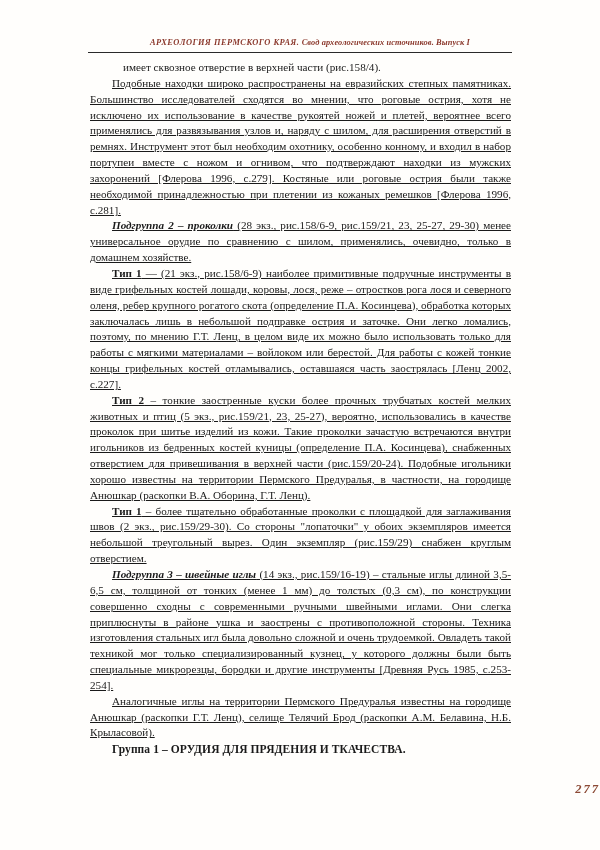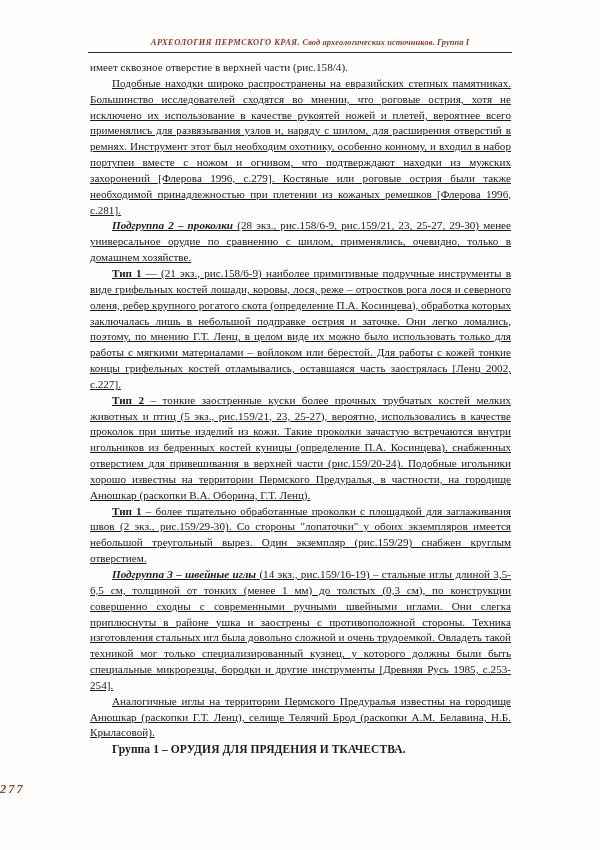--- a/index.html
+++ b/index.html
@@ -58,21 +58,21 @@
   }
   p {
     margin: 0;
     font-size: 11.15px;
     line-height: 15.85px;
     text-align: justify;
     text-justify: inter-word;
     hyphens: manual;
   }
   p.ind { text-indent: 22px; text-decoration: underline; }
-  p.noind { text-indent: 0; }
+  p.noind { text-indent: 0; margin-left: 33px; }
 
   b.bi {
     font-weight: 700;
     font-style: italic;
   }
   b.bd {
     font-weight: 700;
     font-style: normal;
   }
   .grouphead {
@@ -84,36 +84,36 @@
     text-indent: 22px;
     letter-spacing: 0.1px;
   }
 
   
   .folio {
     position: absolute;
     top: 782px;
     left: 0;
     width: 600px;
-    text-align: left;
+    text-align: right;
     font-size: 12.5px;
     font-style: italic;
     font-weight: 700;
     letter-spacing: 2px;
     color: #8c4a36;
   }
 </style>
 </head>
 <body>
 
 <div class="page">
 
   <div class="runhead">
     <span class="rh-caps">АРХЕОЛОГИЯ ПЕРМСКОГО КРАЯ.</span>
-    <span class="rh-sub">Свод археологических источников. Группа I</span>
+    <span class="rh-sub">Свод археологических источников. Выпуск I</span>
   </div>
   <div class="rule"></div>
 
   <div class="column">
 
     <p class="noind">имеет сквозное отверстие в верхней части (рис.158/4).</p>
 
     <p class="ind">Подобные находки широко распространены на евразийских степных памятниках. Большинство исследователей сходятся во мнении, что роговые острия, хотя не исключено их использование в качестве рукоятей ножей и плетей, вероятнее всего применялись для развязывания узлов и, наряду с шилом, для расширения отверстий в ремнях. Инструмент этот был необходим охотнику, особенно конному, и входил в набор портупеи вместе с ножом и огнивом, что подтверждают находки из мужских захоронений [Флерова 1996, с.279]. Костяные или роговые острия были также необходимой принадлежностью при плетении из кожаных ремешков [Флерова 1996, с.281].</p>
 
     <p class="ind">

